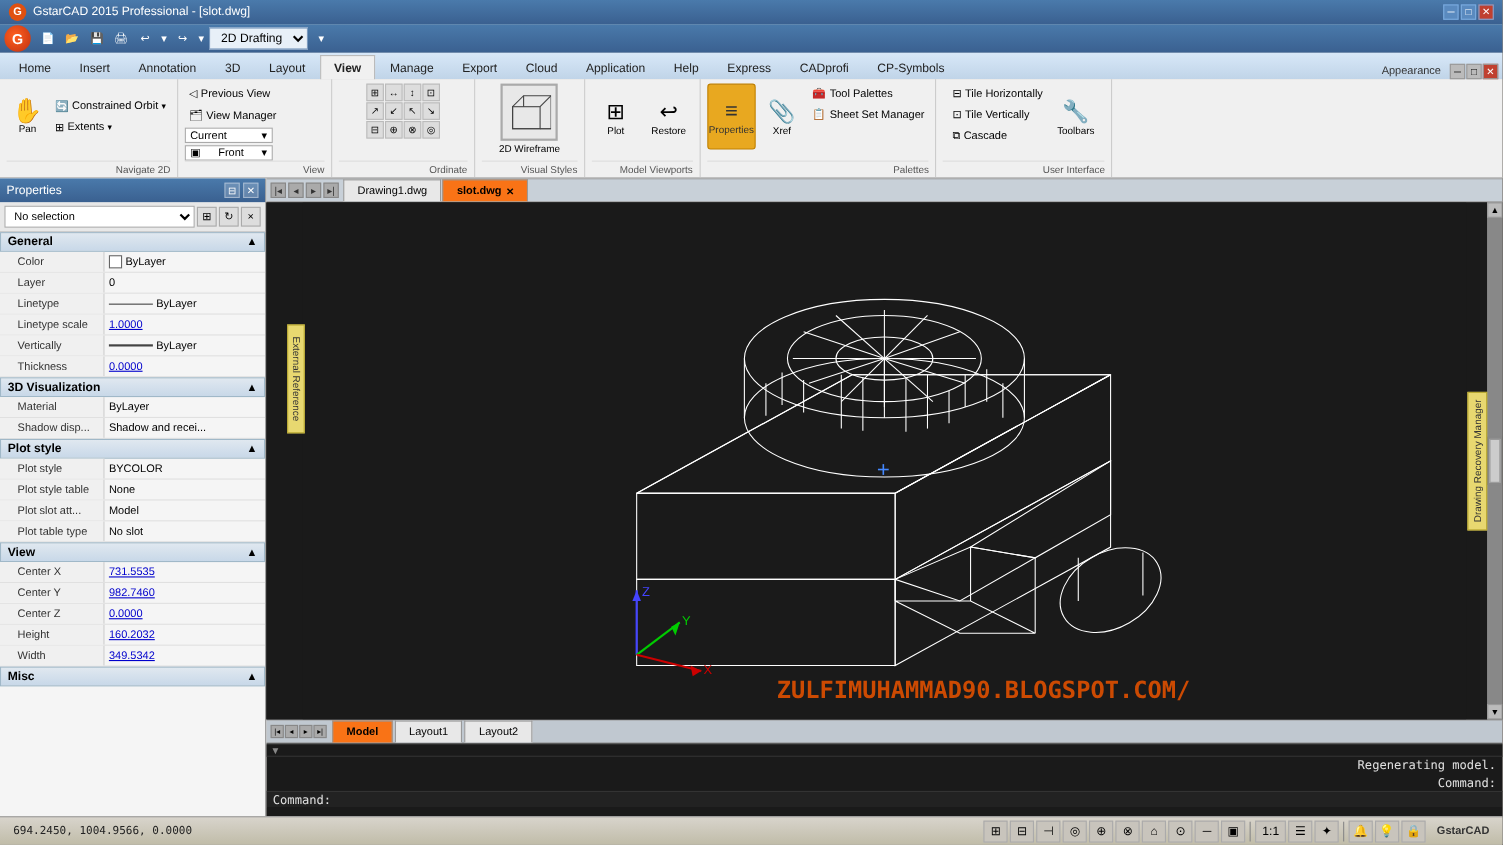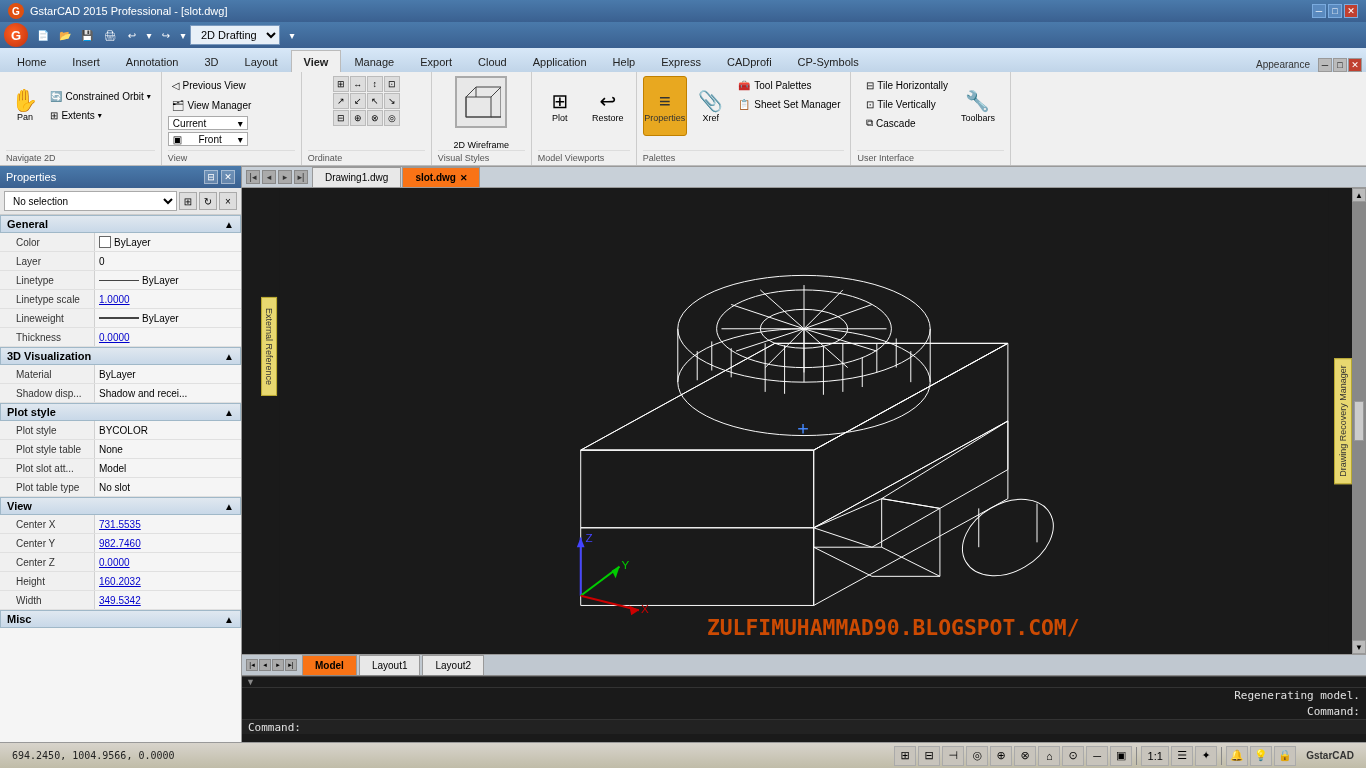--- a/index.html
+++ b/index.html
@@ -80,21 +80,21 @@
       border-right: 1px solid #ccc;
       padding: 4px 6px 2px;
       min-width: 60px;
       position: relative;
     }
     .ribbon-group-label {
       font-size: 9px;
       color: #555;
       margin-top: auto;
       padding-top: 2px;
-      text-align: left;
+      text-align: right;
       width: 100%;
       border-top: 1px solid #ddd;
     }
     .ribbon-group-content {
       display: flex;
       align-items: center;
       gap: 2px;
       flex: 1;
       align-items: flex-start;
     }
@@ -441,21 +441,21 @@
             <div class="sib">⊟</div>
             <div class="sib">⊕</div>
             <div class="sib">⊗</div>
             <div class="sib">◎</div>
           </div>
         </div>
         <div class="ribbon-group-label">Ordinate</div>
       </div>
 
       <div class="ribbon-group" style="min-width:100px;">
-        <div class="ribbon-group-content" style="flex-direction:column;gap:12px;align-items:center;">
+        <div class="ribbon-group-content" style="flex-direction:column;gap:2px;align-items:center;">
           <div style="width:52px;height:52px;border:2px solid #aaa;background:#e8e8e8;display:flex;align-items:center;justify-content:center;cursor:pointer;">
             <svg width="40" height="40" viewBox="0 0 40 40">
               <rect x="5" y="15" width="25" height="20" fill="none" stroke="#444" stroke-width="1"></rect>
               <polygon points="5,15 15,5 40,5 40,35 30,35 5,35" fill="none" stroke="#444" stroke-width="1"></polygon>
               <line x1="15" y1="5" x2="15" y2="15" stroke="#444" stroke-width="1"></line>
               <line x1="40" y1="5" x2="30" y2="15" stroke="#444" stroke-width="1"></line>
               <line x1="40" y1="35" x2="30" y2="35" stroke="#444" stroke-width="1"></line>
             </svg>
           </div>
           <div style="font-size:9px;text-align:center;">2D Wireframe</div>
@@ -573,21 +573,21 @@
           <div class="prop-value">
             <span style="border-top:1px solid #444;width:40px;display:inline-block;"></span>
             <span>ByLayer</span>
           </div>
         </div>
         <div class="prop-row">
           <div class="prop-label">Linetype scale</div>
           <div class="prop-value blue">1.0000</div>
         </div>
         <div class="prop-row">
-          <div class="prop-label">Lineweight</div>
+          <div class="prop-label">Vertically</div>
           <div class="prop-value">
             <span style="border-top:2px solid #444;width:40px;display:inline-block;"></span>
             <span>ByLayer</span>
           </div>
         </div>
         <div class="prop-row">
           <div class="prop-label">Thickness</div>
           <div class="prop-value blue">0.0000</div>
         </div>
 

